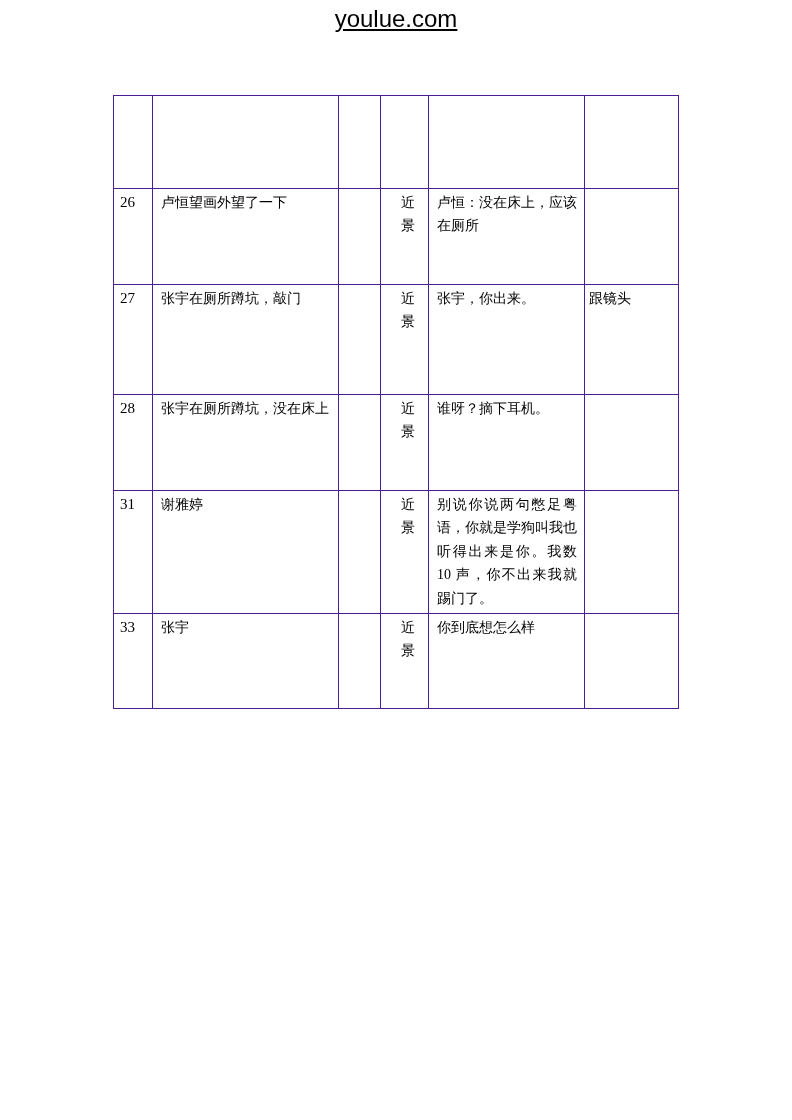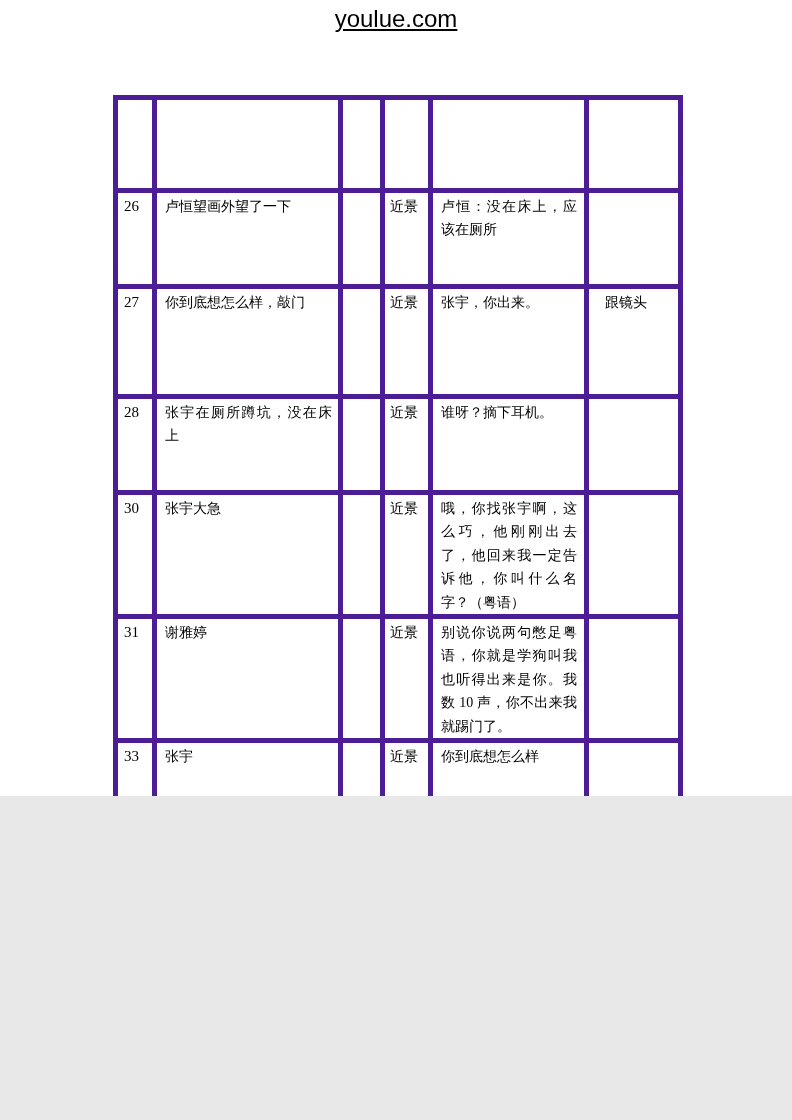--- a/index.html
+++ b/index.html
@@ -1,19 +1,19 @@
 <!DOCTYPE html>
 <html><head>
 <meta charset="utf-8">
 <style>
   html, body { margin: 0; padding: 0; background: #e8e8e8; }
   .page {
     position: relative;
     width: 792px;
-    height: 796px;
+    height: 1120px;
     margin: 0 auto;
     background: #ffffff;
     color: #000000;
     font-family: "Liberation Serif", serif;
     overflow: hidden;
   }
   .site-header {
     position: absolute;
     top: 5px;
     left: 0;
@@ -27,34 +27,34 @@
   }
   table.script-table {
     position: absolute;
     left: 113px;
     top: 95px;
     border-collapse: collapse;
     table-layout: fixed;
     width: 565px;
   }
   .script-table td {
-    border: 5px solid #4c1d95;
+    border: 1px solid #4c1d95;
     vertical-align: top;
     font-size: 14px;
     line-height: 23.4px;
     padding: 2px 6px 0 8px;
     overflow: hidden;
     word-break: normal;
   }
   .script-table td.cell-no      { padding-left: 6px;  font-size: 15px; }
   .script-table td.cell-action  { text-align: justify; }
   .script-table td.cell-spare   { padding: 0; }
-  .script-table td.cell-shot    { padding-left: 5px; padding-right: 2px; }
+  .script-table td.cell-shot    { padding-left: 20px; padding-right: 2px; }
   .script-table td.cell-dialogue{ text-align: justify; white-space: pre-line; padding-right: 7px; }
-  .script-table td.cell-notes   { padding-left: 16px; padding-right: 2px; }
+  .script-table td.cell-notes   { padding-left: 4px; padding-right: 2px; }
 </style>
 </head>
 <body>
 
 <div class="page">
 
   <div class="site-header">youlue.com</div>
 
   <table class="script-table">
     <colgroup>
@@ -77,40 +77,32 @@
       <tr style="height:96px">
         <td class="cell-no">26</td>
         <td class="cell-action">卢恒望画外望了一下</td>
         <td class="cell-spare"></td>
         <td class="cell-shot">近景</td>
         <td class="cell-dialogue">卢恒：没在床上，应该在厕所</td>
         <td class="cell-notes"></td>
       </tr>
       <tr style="height:110px">
         <td class="cell-no">27</td>
-        <td class="cell-action">你到底想怎么样，敲门</td>
+        <td class="cell-action">张宇在厕所蹲坑，敲门</td>
         <td class="cell-spare"></td>
         <td class="cell-shot">近景</td>
         <td class="cell-dialogue">张宇，你出来。</td>
         <td class="cell-notes">跟镜头</td>
       </tr>
       <tr style="height:96px">
         <td class="cell-no">28</td>
         <td class="cell-action">张宇在厕所蹲坑，没在床上</td>
         <td class="cell-spare"></td>
         <td class="cell-shot">近景</td>
         <td class="cell-dialogue">谁呀？摘下耳机。</td>
-        <td class="cell-notes"></td>
-      </tr>
-      <tr style="height:95px">
-        <td class="cell-no">30</td>
-        <td class="cell-action">张宇大急</td>
-        <td class="cell-spare"></td>
-        <td class="cell-shot">近景</td>
-        <td class="cell-dialogue">哦，你找张宇啊，这么巧，他刚刚出去了，他回来我一定告诉他，你叫什么名字？（粤语）</td>
         <td class="cell-notes"></td>
       </tr>
       <tr style="height:123px">
         <td class="cell-no">31</td>
         <td class="cell-action">谢雅婷</td>
         <td class="cell-spare"></td>
         <td class="cell-shot">近景</td>
         <td class="cell-dialogue">别说你说两句憋足粤语，你就是学狗叫我也听得出来是你。我数 10 声，你不出来我就踢门了。</td>
         <td class="cell-notes"></td>
       </tr>

